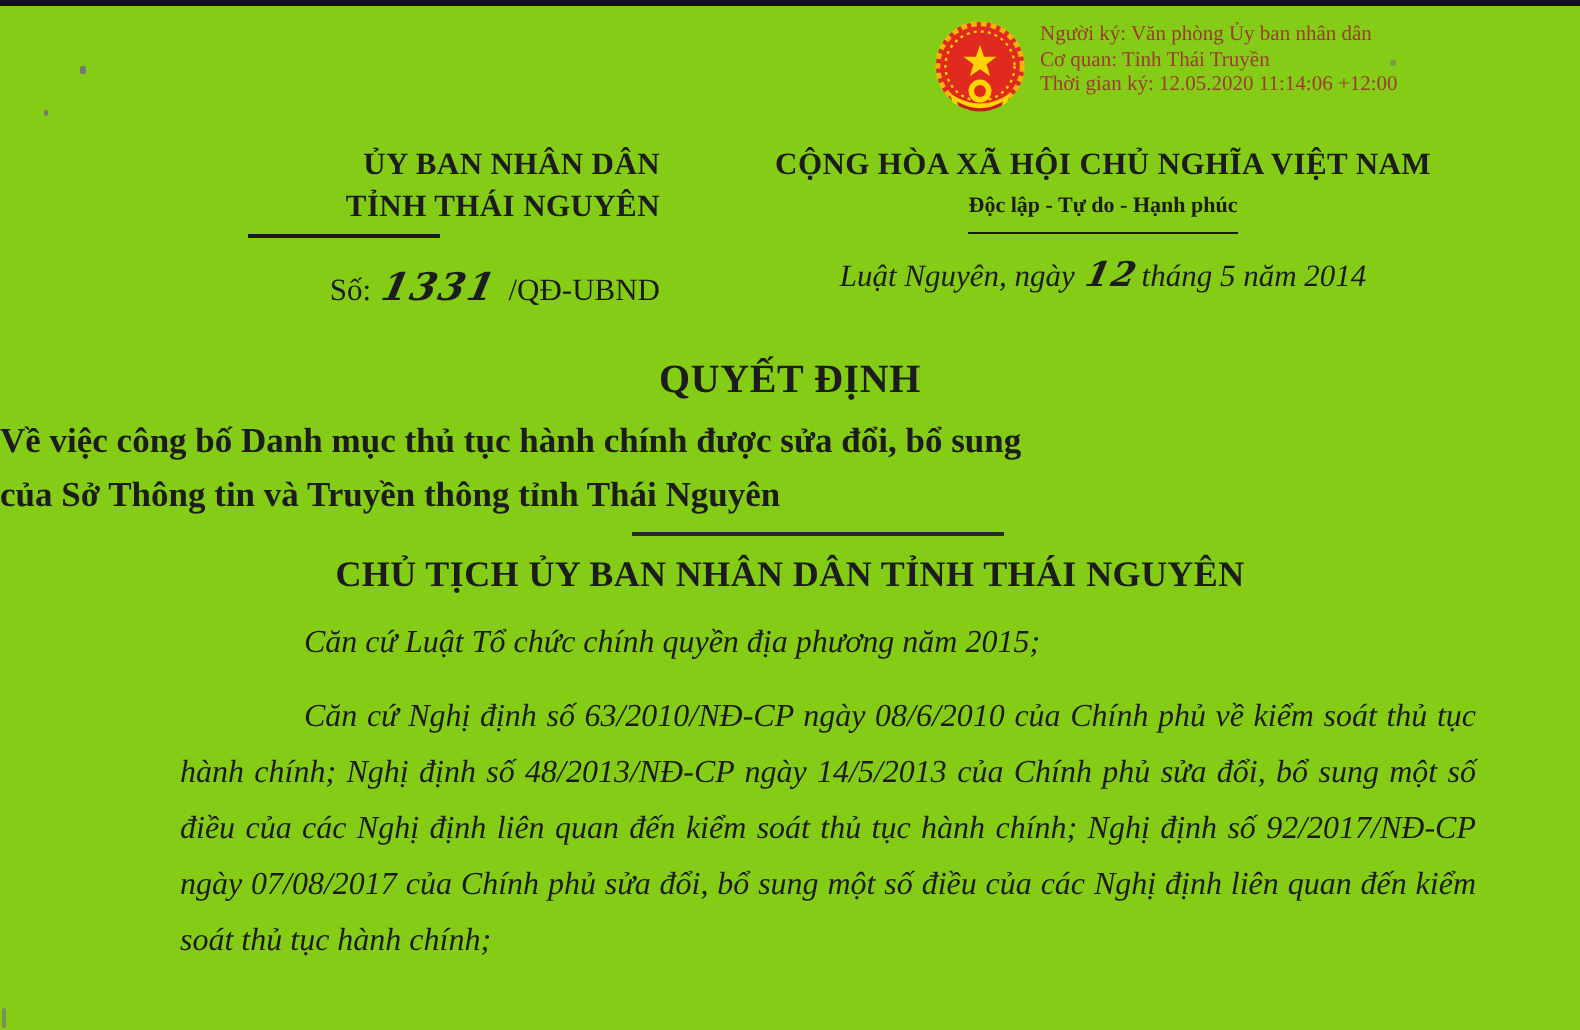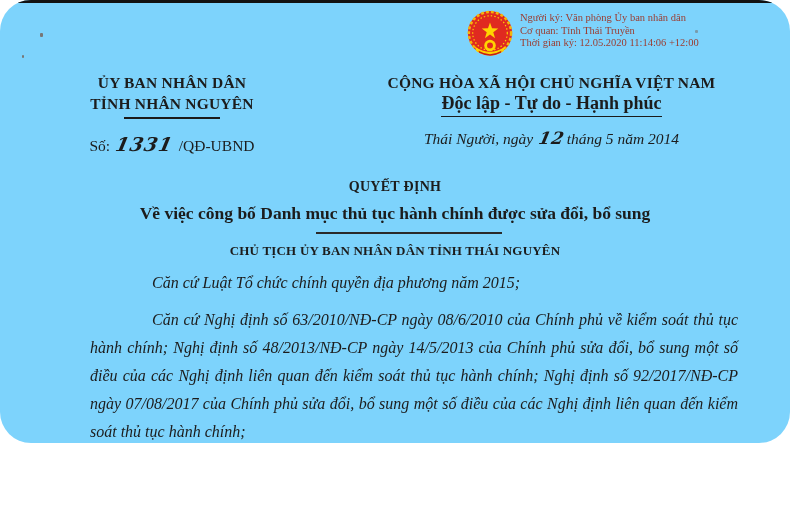--- a/index.html
+++ b/index.html
@@ -1,79 +1,78 @@
 <!DOCTYPE html>
 <html><head>
 <meta charset="utf-8">
 <style>
   html,body{margin:0;padding:0;background:#ffffff;}
   .page{
     position:relative;
-    width:790px;height:443px;
-    background:#7dd3fc;
+    width:790px;height:515px;
+    background:#84cc16;
     overflow:hidden;
     font-family:"Liberation Serif","DejaVu Serif",serif;
     color:#1c1c1c;
-    border-radius:31px;
   }
   .top-bar{
     position:absolute;top:0;left:0;width:790px;height:3px;background:#121212;
   }
   
   .sig-block{
     position:absolute;top:8px;left:466px;width:310px;
     display:flex;align-items:flex-start;gap:6px;
   }
   .sig-lines{padding-top:4px;}
   .sig-line{
     font-size:10.5px;line-height:12.5px;white-space:nowrap;
     font-family:"Liberation Serif",serif;
   }
   
   .header-row{
     position:relative;
     padding-top:72px;
     display:flex;
   }
-  .header-left{flex:0 0 316px;text-align:center;padding-left:14px;}
+  .header-left{flex:0 0 316px;text-align:right;padding-left:14px;}
   .header-right{flex:1;text-align:center;padding-right:17px;}
   .org-line{font-weight:bold;font-size:15.5px;line-height:21px;letter-spacing:.2px;}
   .small-rule{
     width:96px;height:2px;background:#1a1a1a;margin:3px auto 0 auto;
   }
   .so-line{margin-top:14px;font-size:15.5px;}
   .motto{
-    display:inline-block;font-weight:bold;font-size:18px;line-height:21px;
+    display:inline-block;font-weight:bold;font-size:11px;line-height:21px;
     border-bottom:1.6px solid #1a1a1a;padding-bottom:2px;
   }
   .date-line{margin-top:11px;font-style:italic;font-size:15.5px;}
   .handwritten{
     display:inline-block;
     font-family:"DejaVu Serif",serif;
     font-style:italic;font-weight:700;
     transform:skewX(-12deg);
     font-size:19px;letter-spacing:1px;
     margin:0 2px;
   }
   .handwritten.day{font-size:17px;margin-right:-2px;}
   
   .doc-title{
     text-align:center;margin-top:24px;
-    font-weight:bold;font-size:14px;letter-spacing:.3px;
+    font-weight:bold;font-size:20px;letter-spacing:.3px;
   }
   .doc-subtitle{
-    text-align:center;font-weight:bold;font-size:17.5px;line-height:27px;
+    font-weight:bold;font-size:17.5px;line-height:27px;
     margin-top:5px;
   }
   .center-rule{
     width:186px;height:2px;background:#2a2a2a;
     margin:5px auto 0 auto;transform:translateX(14px);
   }
   .issuer{
-    text-align:center;font-weight:bold;font-size:13px;margin-top:9px;letter-spacing:.2px;
+    text-align:center;font-weight:bold;font-size:18px;margin-top:9px;letter-spacing:.2px;
   }
   
   .body{
     margin:10px 52px 0 90px;
     font-style:italic;font-size:16px;line-height:28px;
     text-align:justify;
   }
   .body p{margin:0 0 9px 0;text-indent:62px;}
   
   .speck{position:absolute;background:#777;border-radius:1px;}
@@ -105,44 +104,45 @@
     <div class="sig-lines" style="color:#9b3c30;">
       <div class="sig-line">Người ký: Văn phòng Ủy ban nhân dân</div>
       <div class="sig-line">Cơ quan: Tỉnh Thái Truyền</div>
       <div class="sig-line">Thời gian ký: 12.05.2020 11:14:06 +12:00</div>
     </div>
   </div>
 
   <div class="header-row">
     <div class="header-left">
       <div class="org-line">ỦY BAN NHÂN DÂN</div>
-      <div class="org-line">TỈNH NHÂN NGUYÊN</div>
+      <div class="org-line">TỈNH THÁI NGUYÊN</div>
       <div class="small-rule"></div>
       <div class="so-line">
         <span>Số:</span>
         <span class="handwritten">1331</span>
         <span>/QĐ-UBND</span>
       </div>
     </div>
     <div class="header-right">
       <div class="org-line">CỘNG HÒA XÃ HỘI CHỦ NGHĨA VIỆT NAM</div>
       <div>
         <span class="motto">Độc lập - Tự do - Hạnh phúc</span>
       </div>
       <div class="date-line">
-        <span>Thái Người, ngày</span>
+        <span>Luật Nguyên, ngày</span>
         <span class="handwritten day">12</span>
         <span>tháng 5 năm 2014</span>
       </div>
     </div>
   </div>
 
   <div class="doc-title">QUYẾT ĐỊNH</div>
   <div class="doc-subtitle">
     <div>Về việc công bố Danh mục thủ tục hành chính được sửa đổi, bổ sung</div>
+    <div>của Sở Thông tin và Truyền thông tỉnh Thái Nguyên</div>
   </div>
   <div class="center-rule"></div>
 
   <div class="issuer">CHỦ TỊCH ỦY BAN NHÂN DÂN TỈNH THÁI NGUYÊN</div>
 
   <div class="body">
     <p>Căn cứ Luật Tổ chức chính quyền địa phương năm 2015;</p>
     <p>Căn cứ Nghị định số 63/2010/NĐ-CP ngày 08/6/2010 của Chính phủ về kiểm soát thủ tục hành chính; Nghị định số 48/2013/NĐ-CP ngày 14/5/2013 của Chính phủ sửa đổi, bổ sung một số điều của các Nghị định liên quan đến kiểm soát thủ tục hành chính; Nghị định số 92/2017/NĐ-CP ngày 07/08/2017 của Chính phủ sửa đổi, bổ sung một số điều của các Nghị định liên quan đến kiểm soát thủ tục hành chính;</p>
   </div>
 

